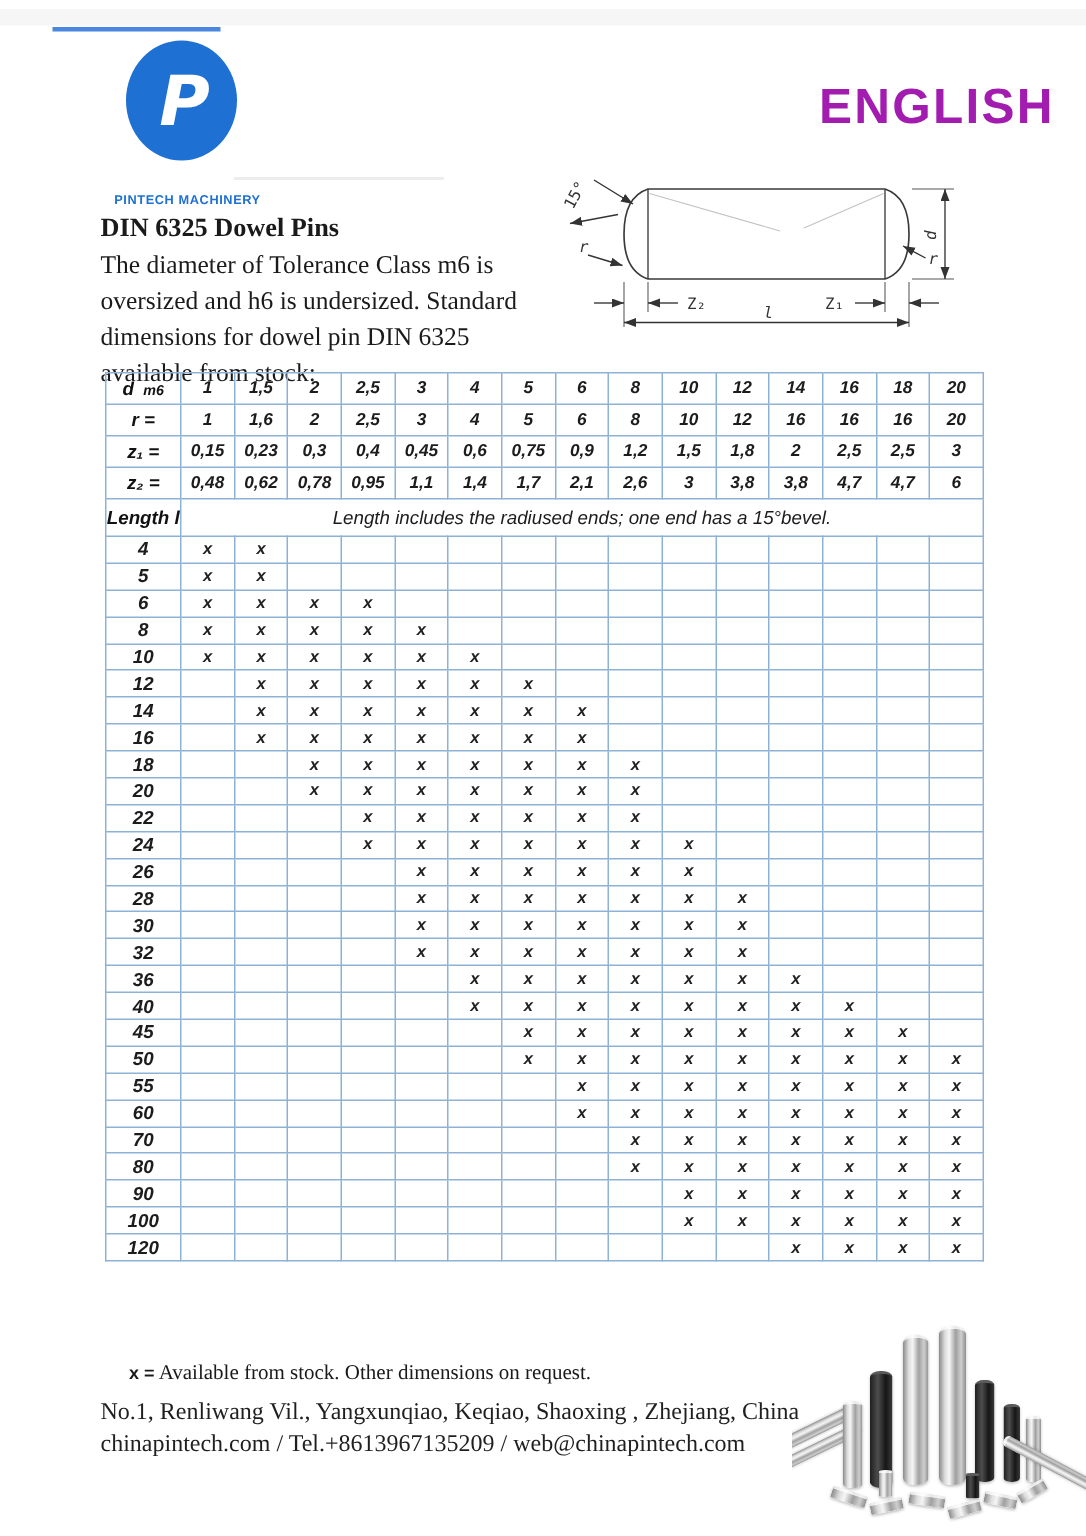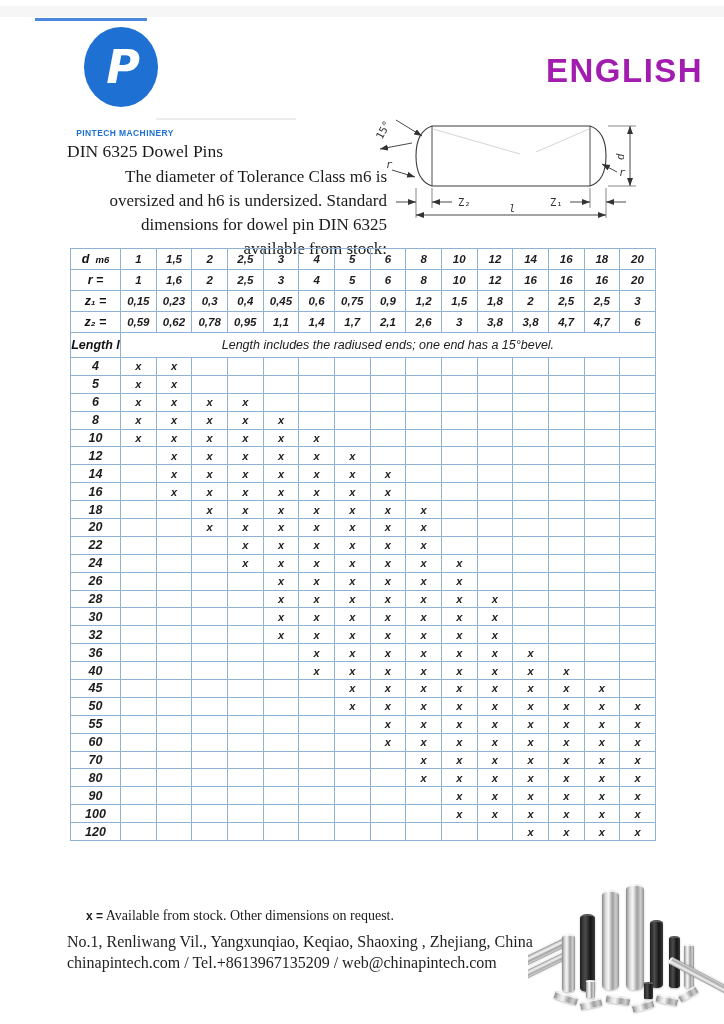--- a/index.html
+++ b/index.html
@@ -17,22 +17,22 @@
   .logo-text{position:absolute;left:60px;top:112px;width:130px;text-align:center;
       color:#1e70d2;font-size:8.5px;font-weight:bold;letter-spacing:.4px;margin-top:16px;}
   .under-logo-rule{position:absolute;left:156px;top:118px;width:140px;height:2px;background:#ededed;}
 
   .lang{position:absolute;left:546px;top:52px;font-size:33px;font-weight:bold;color:#a21caf;
       letter-spacing:1.5px;}
 
   
   .intro{position:absolute;left:67px;top:141px;width:320px;
       font-family:"Liberation Serif","DejaVu Serif",serif;}
-  .intro-title{font-size:17.5px;font-weight:normal;margin-bottom:3px;}
-  .intro-line{font-size:17px;line-height:1.42;text-align:right;}
+  .intro-title{font-size:17.5px;font-weight:bold;margin-bottom:3px;}
+  .intro-line{font-size:17px;line-height:1.42;}
 
   
   .drawing{position:absolute;left:368px;top:112px;width:302px;height:132px;}
   .drawing svg{width:100%;height:100%;}
   .drawing text{font-family:"DejaVu Sans Mono",monospace;font-size:10.5px;fill:#333;}
 
   
   .dim-table{position:absolute;left:70px;top:248px;width:585px;border-collapse:collapse;
       table-layout:fixed;border:1.5px solid #6d9cc4;font-style:italic;}
   .dim-table td,.dim-table th{border:1px solid #8db2d3;padding:0;text-align:center;
@@ -204,21 +204,21 @@
           <td class="dim-val">1,2</td>
           <td class="dim-val">1,5</td>
           <td class="dim-val">1,8</td>
           <td class="dim-val">2</td>
           <td class="dim-val">2,5</td>
           <td class="dim-val">2,5</td>
           <td class="dim-val">3</td>
         </tr>
         <tr class="dim-row">
           <th class="row-label"><span>z₂ =</span></th>
-          <td class="dim-val">0,59</td>
+          <td class="dim-val">0,48</td>
           <td class="dim-val">0,62</td>
           <td class="dim-val">0,78</td>
           <td class="dim-val">0,95</td>
           <td class="dim-val">1,1</td>
           <td class="dim-val">1,4</td>
           <td class="dim-val">1,7</td>
           <td class="dim-val">2,1</td>
           <td class="dim-val">2,6</td>
           <td class="dim-val">3</td>
           <td class="dim-val">3,8</td>

